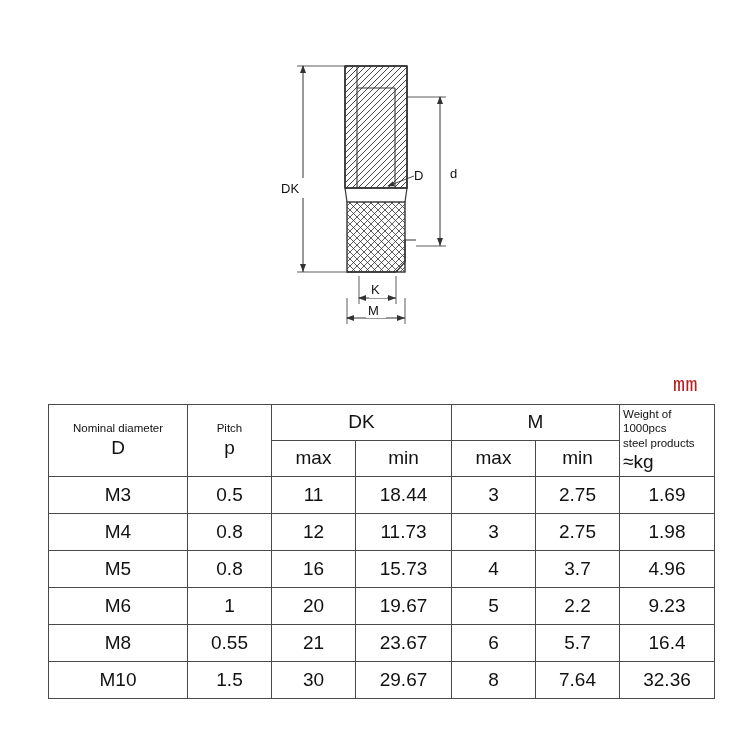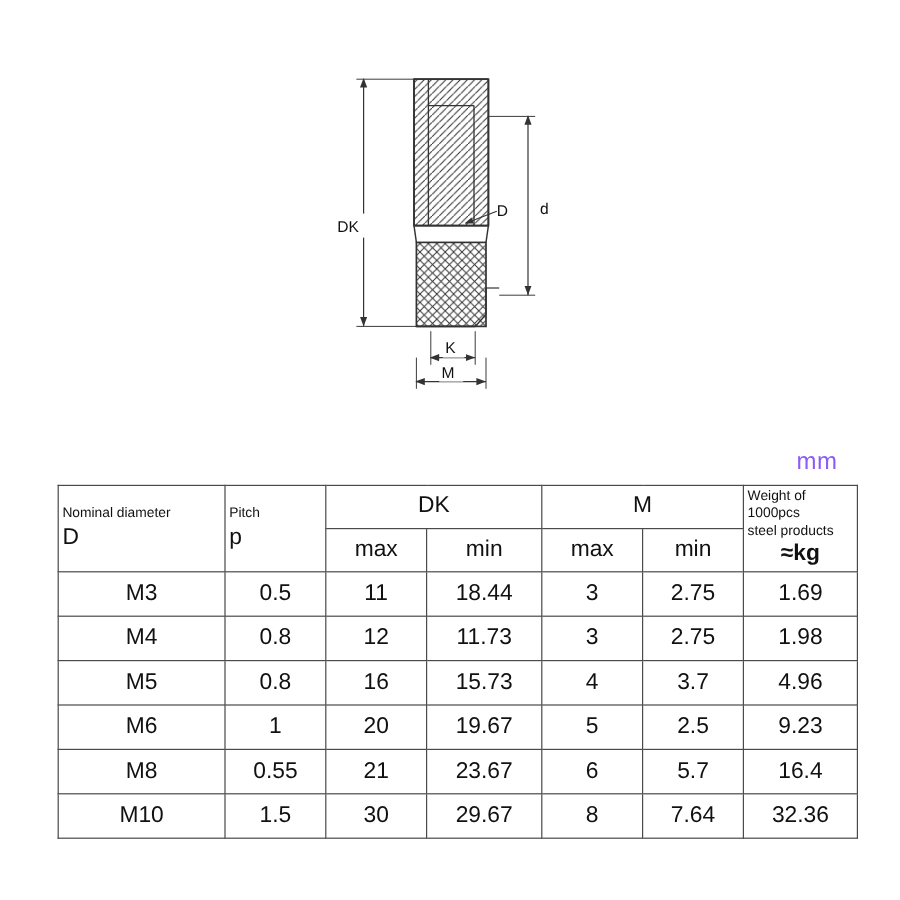--- a/index.html
+++ b/index.html
@@ -24,22 +24,23 @@
     width: 750px;
     height: 375px;
   }
 
   
   #unit-label {
     position: absolute;
     right: 52px;
     top: 374px;
     font-size: 20px;
-    color: #8b5cf6;
+    color: #b91c1c;
     letter-spacing: 0.5px;
+    font-family: Liberation Mono, monospace;
   }
 
   
   #spec-table-wrap {
     position: absolute;
     left: 48px;
     top: 404px;
     width: 654px;
   }
   table.spec {
@@ -59,21 +60,21 @@
   }
   table.spec tr.head-row td {
     height: 28px;
   }
   .hdr-small {
     font-size: 11.5px;
     line-height: 1.15;
     padding: 2px 3px;
     text-align: left;
   }
-  .hdr-small.centered { text-align: left; }
+  .hdr-small.centered { text-align: center; }
   .hdr-big {
     font-size: 19px;
   }
   .two-line-cell {
     line-height: 1.25;
   }
 
   
   col.c0 { width: 139px; }
   col.c1 { width: 84px; }
@@ -203,21 +204,21 @@
             <div>Pitch</div>
             <div class="hdr-big">p</div>
           </div>
         </td>
         <td colspan="2" class="hdr-big">DK</td>
         <td colspan="2" class="hdr-big">M</td>
         <td rowspan="2">
           <div class="hdr-small two-line-cell">
             <div>Weight of 1000pcs</div>
             <div>steel products</div>
-            <div class="hdr-big centered" style="text-align:center;font-weight:bold;">≈kg</div>
+            <div class="hdr-big centered" style="text-align:left;">≈kg</div>
           </div>
         </td>
       </tr>
 
       <tr class="head-row">
         <td>max</td>
         <td>min</td>
         <td>max</td>
         <td>min</td>
       </tr>
@@ -248,21 +249,21 @@
         <td>4</td>
         <td>3.7</td>
         <td>4.96</td>
       </tr>
       <tr>
         <td>M6</td>
         <td>1</td>
         <td>20</td>
         <td>19.67</td>
         <td>5</td>
-        <td>2.5</td>
+        <td>2.2</td>
         <td>9.23</td>
       </tr>
       <tr>
         <td>M8</td>
         <td>0.55</td>
         <td>21</td>
         <td>23.67</td>
         <td>6</td>
         <td>5.7</td>
         <td>16.4</td>

